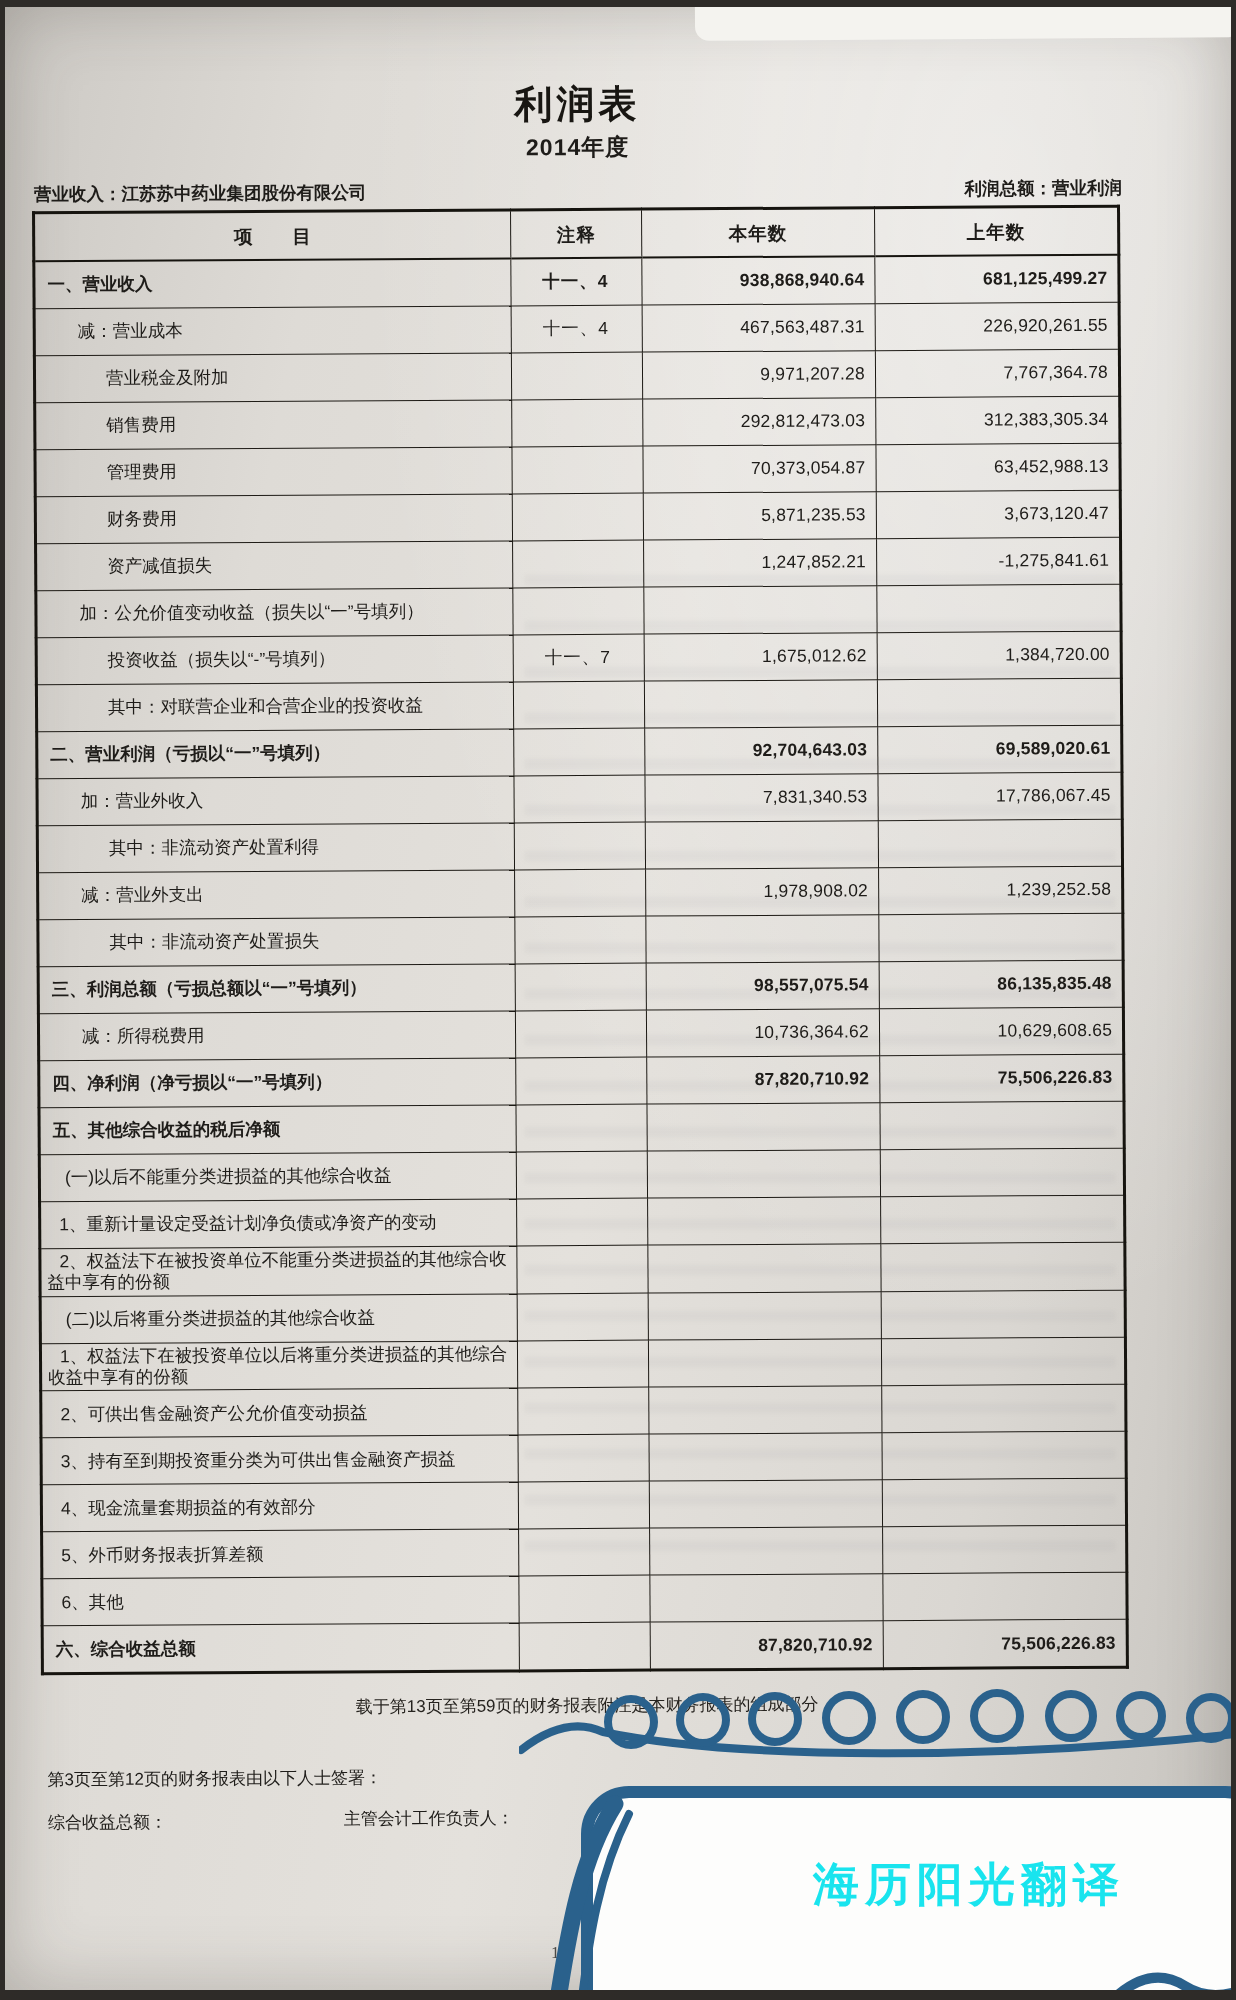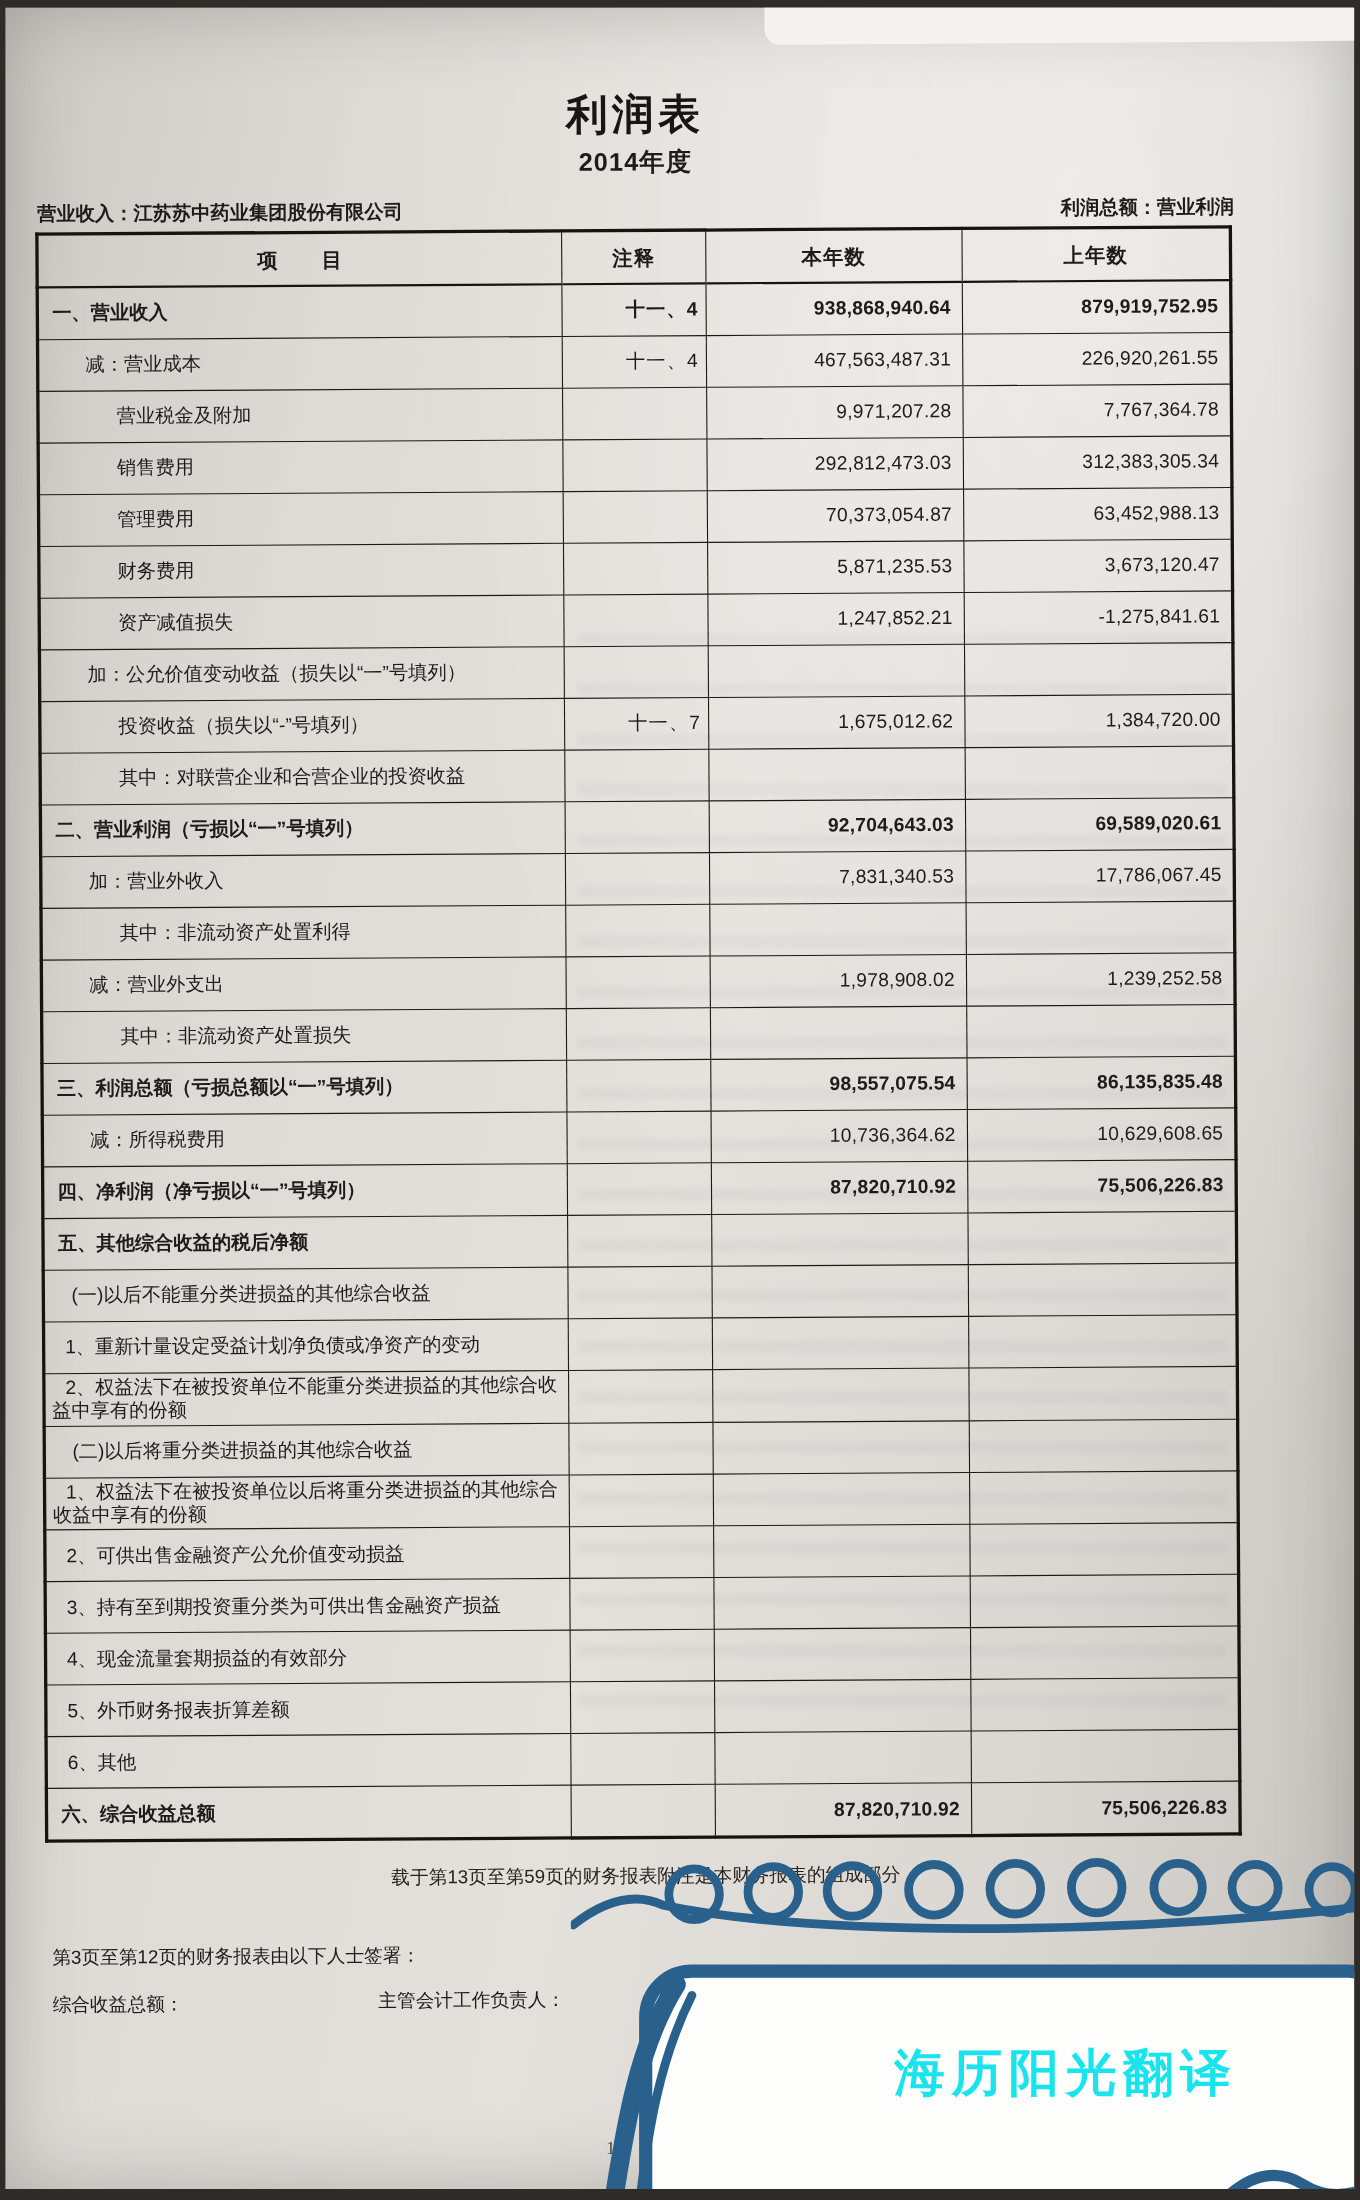--- a/index.html
+++ b/index.html
@@ -64,21 +64,21 @@
     border-bottom:2.6px solid #16140f;
     letter-spacing:1px;
   }
   table.income td{
     height:42px;
     font-size:17.5px;
     line-height:1.22;
     padding:2px 6px 2px 4px;
   }
   .c-item{text-align:left;}
-  .c-note{text-align:right;letter-spacing:1px;}
+  .c-note{text-align:center;letter-spacing:1px;}
   .c-cur,.c-pri{text-align:right;padding-right:10px !important;letter-spacing:0.2px;}
   tr.bold td{font-weight:bold;}
   tr.lv0 .c-item{padding-left:12px;}
   tr.lv1 .c-item{padding-left:42px;}
   tr.lv2 .c-item{padding-left:70px;}
   tr.lv3 .c-item{padding-left:24px;}
   tr.lv4 .c-item{padding-left:6px;text-indent:12px;}
   .footnote{
     text-align:center;
     font-size:17px;
@@ -152,21 +152,21 @@
           <th>注释</th>
           <th>本年数</th>
           <th>上年数</th>
         </tr>
       </thead>
       <tbody>
           <tr class="lv0 bold">
             <td class="c-item">一、营业收入</td>
             <td class="c-note">十一、4</td>
             <td class="c-cur">938,868,940.64</td>
-            <td class="c-pri">879,919,752.95</td>
+            <td class="c-pri">681,125,499.27</td>
           </tr>
           <tr class="lv1">
             <td class="c-item">减：营业成本</td>
             <td class="c-note">十一、4</td>
             <td class="c-cur">467,563,487.31</td>
             <td class="c-pri">226,920,261.55</td>
           </tr>
           <tr class="lv2">
             <td class="c-item">营业税金及附加</td>
             <td class="c-note"></td>

